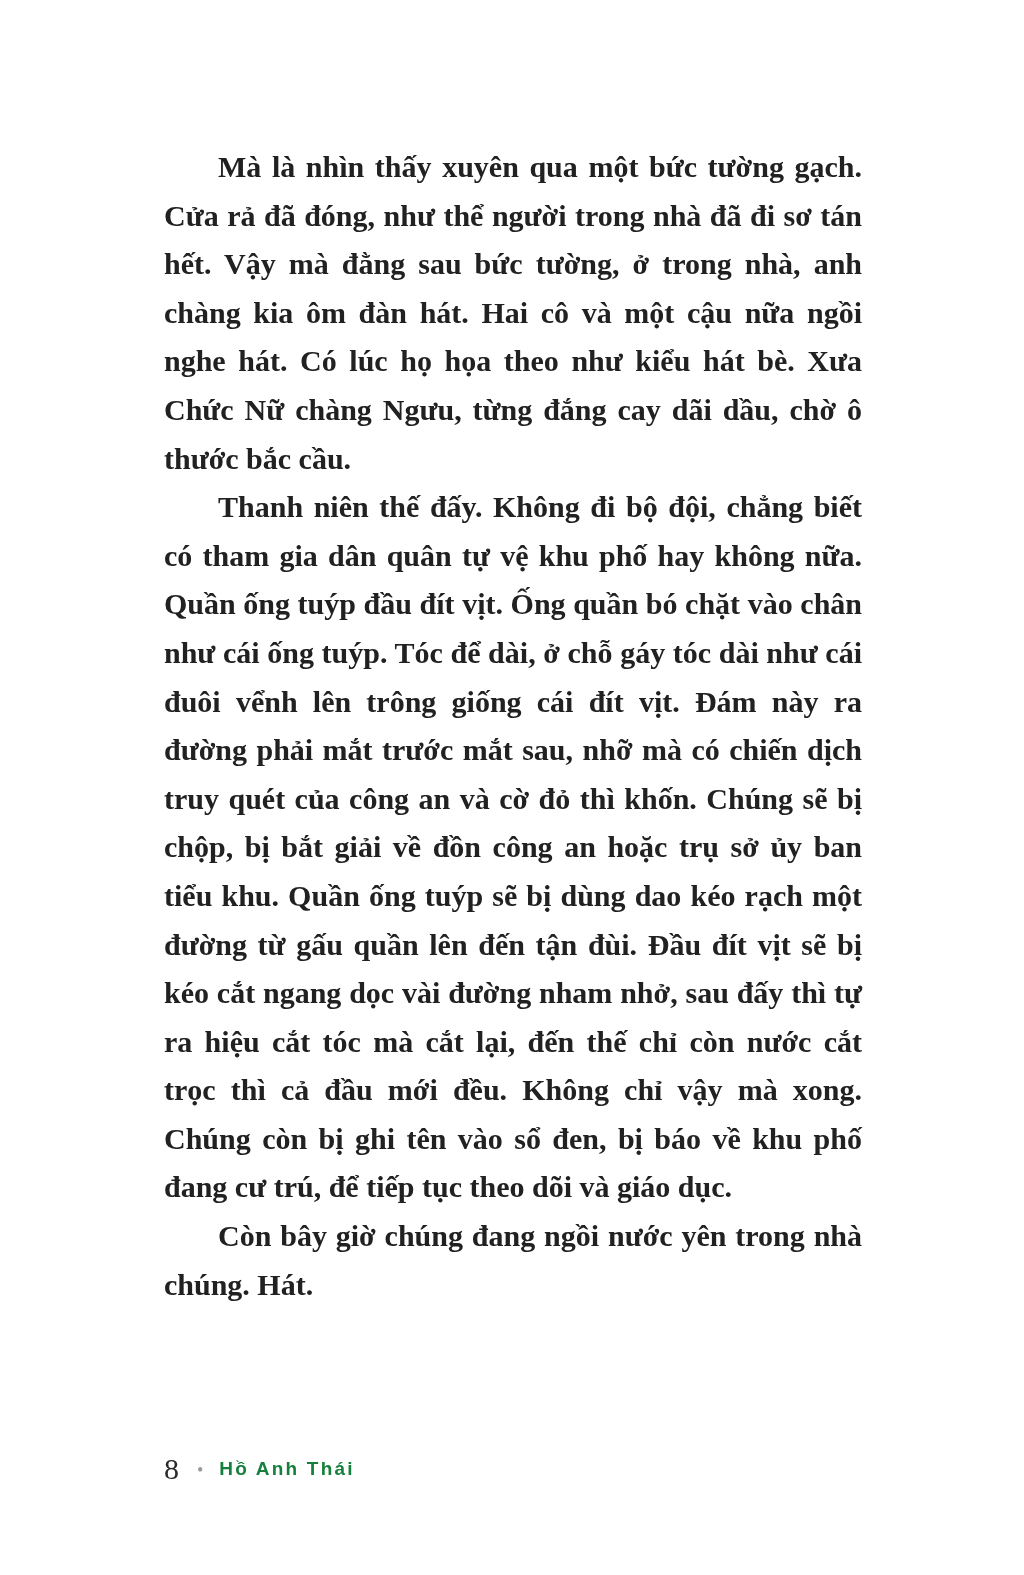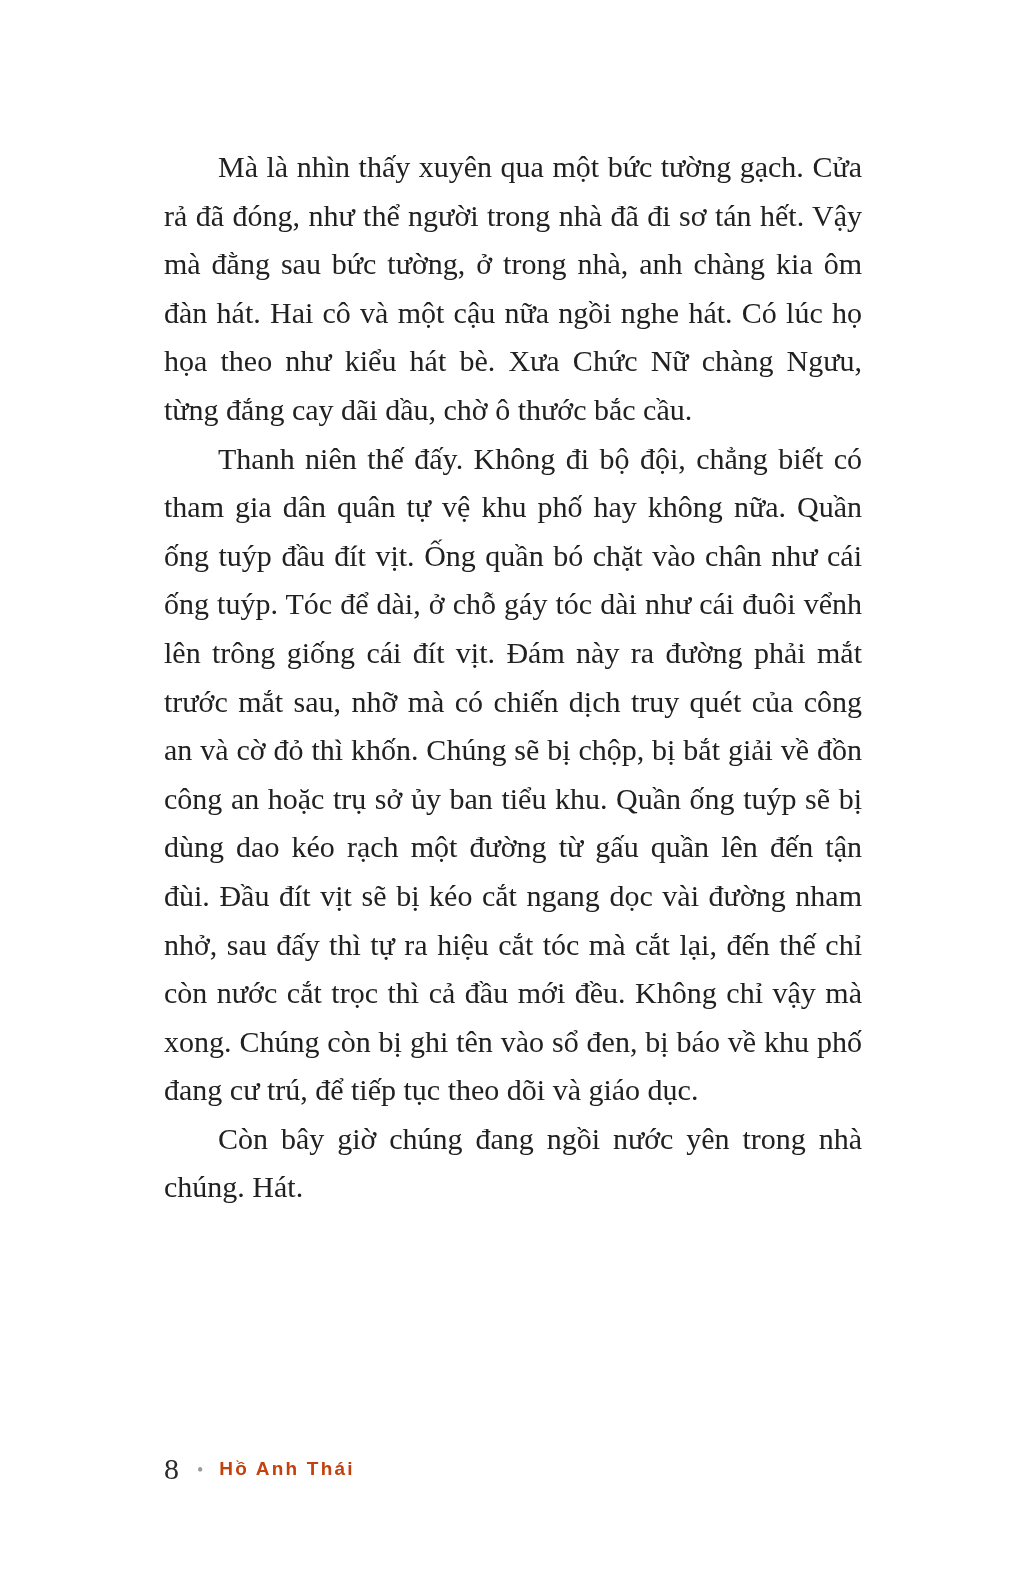--- a/index.html
+++ b/index.html
@@ -21,20 +21,21 @@
     width: 698px;
   }
   .text-block p {
     margin: 0;
     font-family: "Liberation Serif", serif;
     font-size: 30px;
     line-height: 48.6px;
     color: #212121;
     text-align: justify;
     text-indent: 54px;
+    font-weight: bold;
   }
   .footer {
     position: absolute;
     top: 1452px;
     left: 164px;
     display: flex;
     align-items: center;
   }
   .pagenum {
     font-family: "Liberation Serif", serif;
@@ -47,21 +48,21 @@
     color: #9a9a9a;
     margin: 0 16px 0 18px;
     position: relative;
     top: 1px;
   }
   .author {
     font-family: "Liberation Sans", sans-serif;
     font-size: 19px;
     font-weight: bold;
     letter-spacing: 2.2px;
-    color: #c2410c;
+    color: #15803d;
   }
 </style>
 </head>
 <body>
 
 <div class="page">
   <div class="text-block">
     <p>Mà là nhìn thấy xuyên qua một bức tường gạch. Cửa rả đã đóng, như thể người trong nhà đã đi sơ tán hết. Vậy mà đằng sau bức tường, ở trong nhà, anh chàng kia ôm đàn hát. Hai cô và một cậu nữa ngồi nghe hát. Có lúc họ họa theo như kiểu hát bè. Xưa Chức Nữ chàng Ngưu, từng đắng cay dãi dầu, chờ ô thước bắc cầu.</p>
     <p>Thanh niên thế đấy. Không đi bộ đội, chẳng biết có tham gia dân quân tự vệ khu phố hay không nữa. Quần ống tuýp đầu đít vịt. Ống quần bó chặt vào chân như cái ống tuýp. Tóc để dài, ở chỗ gáy tóc dài như cái đuôi vểnh lên trông giống cái đít vịt. Đám này ra đường phải mắt trước mắt sau, nhỡ mà có chiến dịch truy quét của công an và cờ đỏ thì khốn. Chúng sẽ bị chộp, bị bắt giải về đồn công an hoặc trụ sở ủy ban tiểu khu. Quần ống tuýp sẽ bị dùng dao kéo rạch một đường từ gấu quần lên đến tận đùi. Đầu đít vịt sẽ bị kéo cắt ngang dọc vài đường nham nhở, sau đấy thì tự ra hiệu cắt tóc mà cắt lại, đến thế chỉ còn nước cắt trọc thì cả đầu mới đều. Không chỉ vậy mà xong. Chúng còn bị ghi tên vào sổ đen, bị báo về khu phố đang cư trú, để tiếp tục theo dõi và giáo dục.</p>
     <p>Còn bây giờ chúng đang ngồi nước yên trong nhà chúng. Hát.</p>

